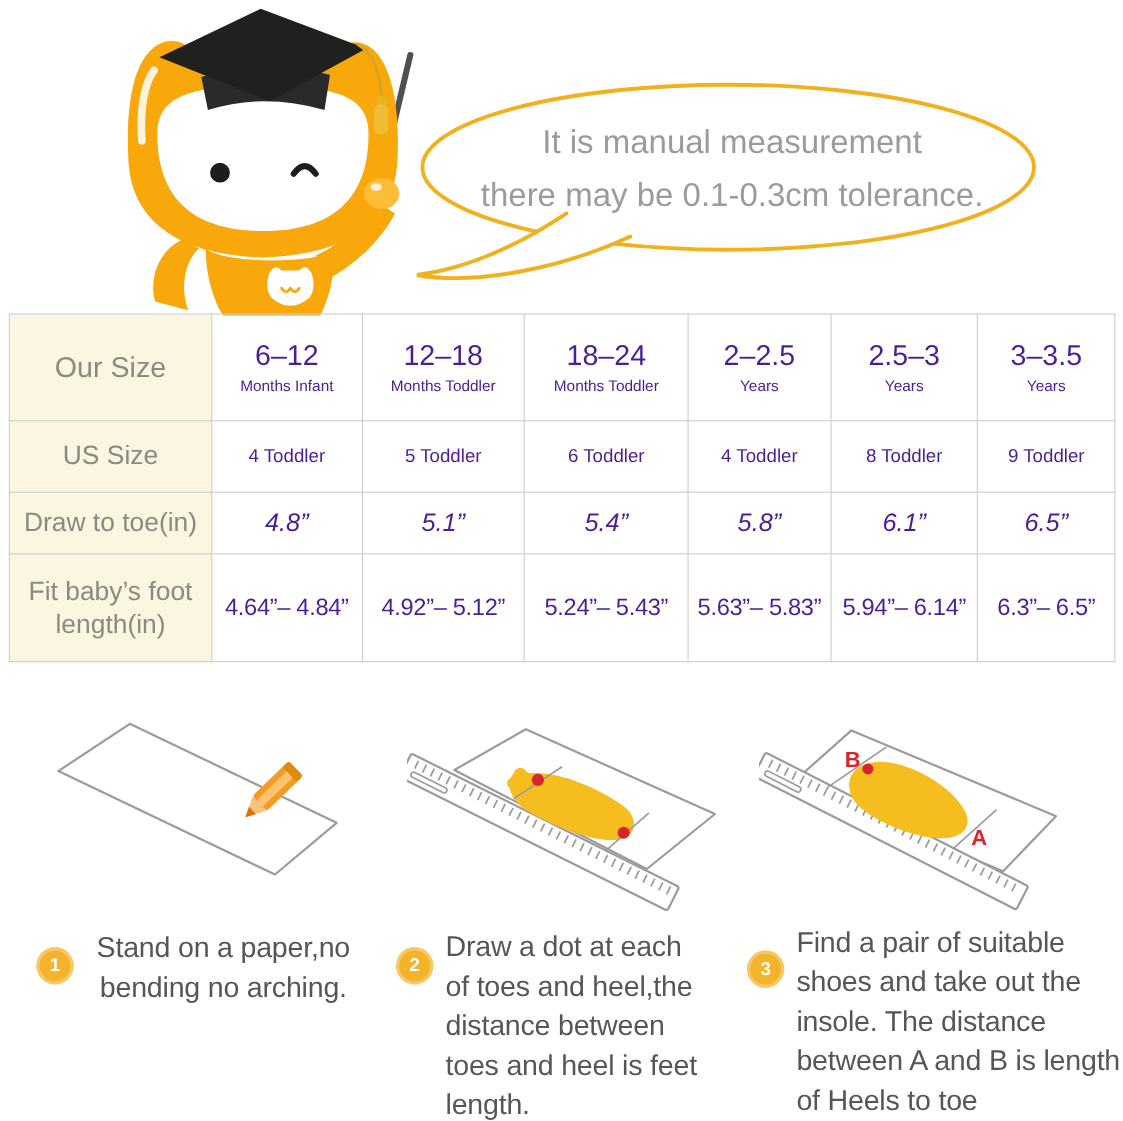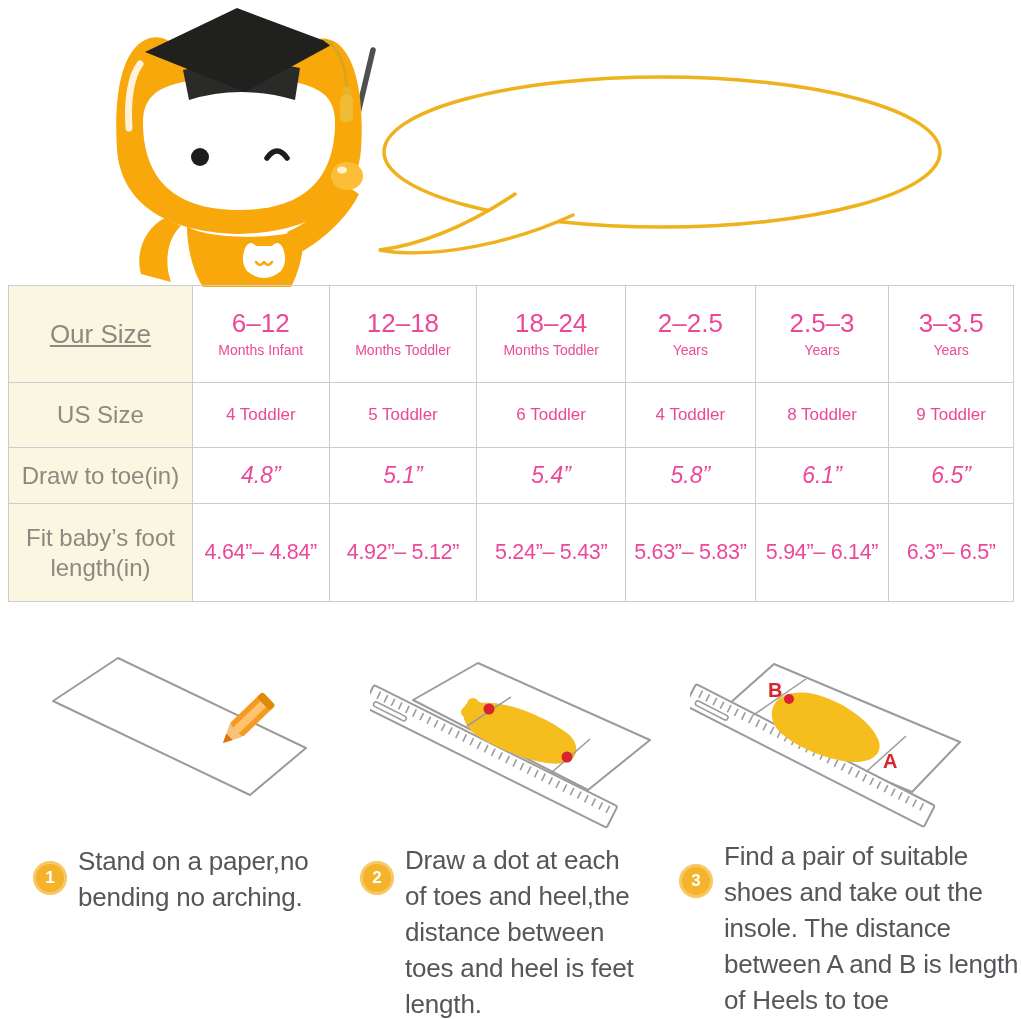--- a/index.html
+++ b/index.html
@@ -9,23 +9,23 @@
   }
   .abs{position:absolute;}
 
   
   .bubble-text{left:393px;top:106px;width:545px;text-align:center;color:#9b9b9b;}
   .bubble-line{font-size:30px;line-height:48px;white-space:nowrap;}
 
   
   .table-wrap{left:8px;top:285px;width:1006px;height:316px;}
   table{border-collapse:collapse;table-layout:fixed;width:100%;height:100%;}
-  td{border:1px solid #cccccc;text-align:center;vertical-align:middle;color:#ec4899;padding:0 2px;}
+  td{border:1px solid #cccccc;text-align:center;vertical-align:middle;color:#4c1d95;padding:0 2px;}
   td.rowlab{background:#faf6e2;color:#8b8a7e;font-size:24px;line-height:30px;}
-  td.rowlab.first{font-size:26px;text-decoration:underline;}
+  td.rowlab.first{font-size:26px;}
   .sz-main{font-size:26px;line-height:32px;}
   .sz-sub{font-size:14px;line-height:22px;}
   .us-val{font-size:17px;}
   .heel-val{font-size:23px;font-style:italic;}
   .foot-val{font-size:21.5px;letter-spacing:-0.3px;}
 
   
   .step{position:absolute;display:flex;gap:11px;}
   .step-circle{
     width:34px;height:34px;border-radius:50%;background:#f4b32a;flex:0 0 auto;
@@ -79,20 +79,22 @@
 </div>
 
 <div class="abs" style="left:365px;top:72px;width:585px;height:195px;">
   <svg width="585" height="195" viewBox="0 0 585 195">
     <ellipse cx="297" cy="80" rx="278" ry="75" fill="#ffffff" stroke="#efb11c" stroke-width="3.5"></ellipse>
     <path d="M 150,122 C 90,162 45,174 14,178 C 70,188 150,170 208,143 Z" fill="#ffffff"></path>
     <path d="M 150,122 C 90,162 45,174 14,178 C 70,188 150,170 208,143" fill="none" stroke="#efb11c" stroke-width="3.5" stroke-linecap="round"></path>
   </svg>
 </div>
 <div class="abs bubble-text">
+  <div class="bubble-line">It is manual measurement</div>
+  <div class="bubble-line">there may be 0.1-0.3cm tolerance.</div>
 </div>
 
 <div class="abs table-wrap">
   <table>
     <colgroup>
       <col style="width:18.3%">
         <col style="width:13.6%">
         <col style="width:14.7%">
       <col style="width:14.8%">
         <col style="width:12.9%">
@@ -203,21 +205,21 @@
     <line x1="62" y1="76" x2="116" y2="39" stroke="#9b9b9b" stroke-width="1.5"></line>
     <line x1="176" y1="132" x2="216" y2="96" stroke="#9b9b9b" stroke-width="1.5"></line>
     <circle cx="99" cy="59" r="5" fill="#d8242e"></circle>
     <text x="78" y="57" fill="#d8242e" font-size="20" font-weight="bold">B</text>
     <text x="193" y="128" fill="#d8242e" font-size="20" font-weight="bold">A</text>
   </svg>
 </div>
 
 <div class="step" style="left:33px;top:843px;">
   <div class="step-circle" style="margin-top:18px;">1</div>
-  <div class="step-text" style="width:250px;">Stand on a paper,no bending no arching.</div>
+  <div class="step-text" style="width:250px;text-align:center;">Stand on a paper,no bending no arching.</div>
 </div>
 
 <div class="step" style="left:360px;top:842px;">
   <div class="step-circle" style="margin-top:19px;">2</div>
   <div class="step-text" style="width:238px;">Draw a dot at each of toes and heel,the distance between toes and heel is feet length.</div>
 </div>
 
 <div class="step" style="left:679px;top:838px;">
   <div class="step-circle" style="margin-top:26px;">3</div>
   <div class="step-text" style="width:300px;">Find a pair of suitable shoes and take out the insole. The distance between A and B is length of Heels to toe</div>

